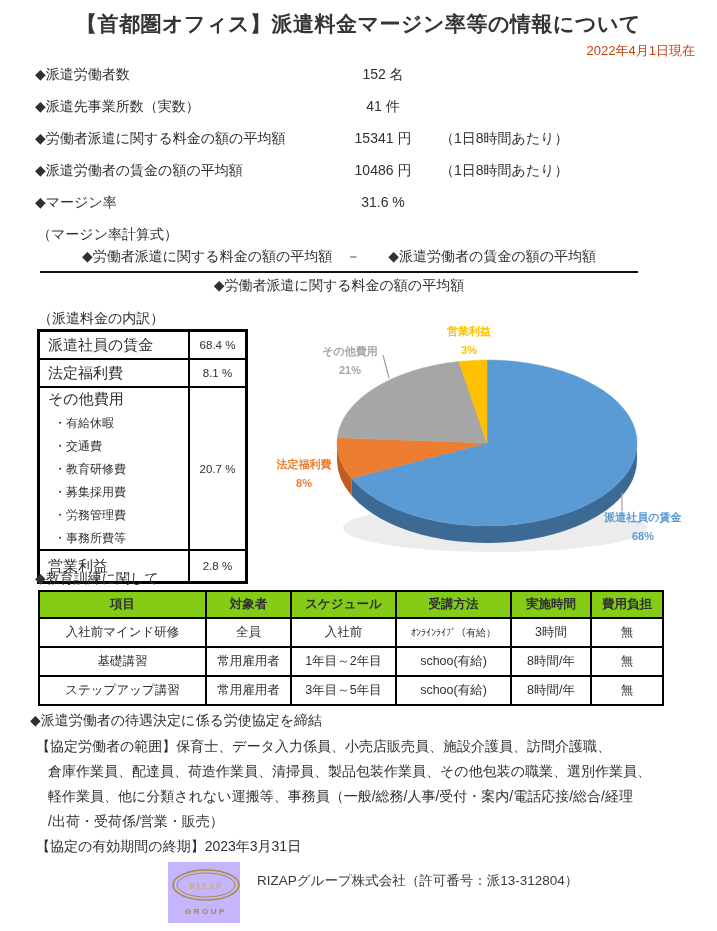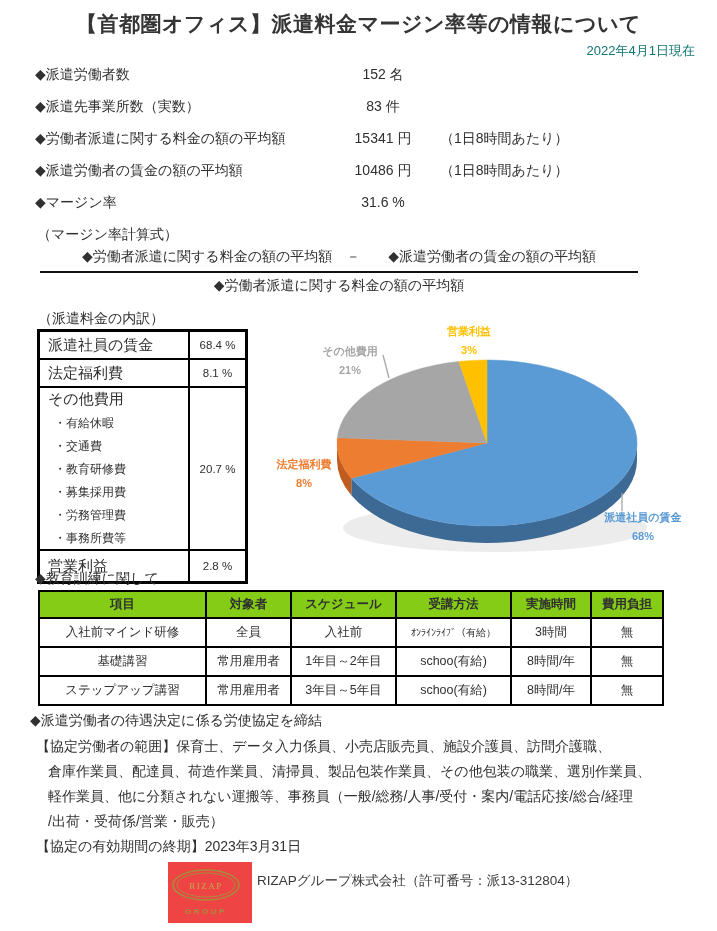--- a/index.html
+++ b/index.html
@@ -1,21 +1,21 @@
 <!DOCTYPE html>
 <html><head>
 <meta charset="utf-8">
 <style>
   html,body{margin:0;padding:0;background:#fff;}
   #page{position:relative;width:717px;height:931px;background:#ffffff;overflow:hidden;
         font-family:"Liberation Sans","DejaVu Sans",sans-serif;color:#303030;}
 
   .title{position:absolute;top:10px;left:0;width:717px;text-align:center;
          font-size:21px;font-weight:bold;letter-spacing:0.5px;color:#353535;}
-  .date-note{position:absolute;top:42px;right:22px;font-size:13px;color:#0f766e;margin-left:24px;}
+  .date-note{position:absolute;top:42px;right:22px;font-size:13px;color:#c2410c;margin-left:24px;}
 
   .stat-row{position:absolute;left:35px;width:660px;height:20px;font-size:14px;}
   .stat-row .sv{position:absolute;left:288px;width:120px;text-align:center;display:inline-block;}
   .stat-row .sn{position:absolute;left:405px;}
 
   .formula-heading{position:absolute;left:37px;top:226px;font-size:14px;}
   .fraction{position:absolute;left:40px;top:248px;width:598px;text-align:center;font-size:14px;}
   .fraction .num{display:block;border-bottom:2.5px solid #111;padding-bottom:5px;}
   .fraction .den{display:block;margin-top:4px;}
 
@@ -42,38 +42,38 @@
   .tr-table{position:absolute;left:38px;top:590px;border-collapse:collapse;table-layout:fixed;
             border:2.5px solid #000;font-size:12.5px;}
   .tr-table th,.tr-table td{border:2px solid #000;text-align:center;padding:0;overflow:hidden;white-space:nowrap;}
   .tr-table th{background:#84cc16;font-weight:bold;height:25px;}
   .tr-table td{height:27px;font-weight:normal;}
   .tr-table .small-cell{font-size:10px;}
 
   .ag-heading{position:absolute;left:30px;top:712px;font-size:14px;}
   .ag-line{position:absolute;font-size:14px;}
 
-  .footer-logo{position:absolute;left:168px;top:862px;width:84px;height:61px;background:#ef4444;}
+  .footer-logo{position:absolute;left:168px;top:862px;width:72px;height:61px;background:#c4b5fd;}
   .footer-line{position:absolute;left:257px;font-size:13.5px;color:#3a3a3a;}
 </style>
 </head>
 <body>
 
 <div id="page">
 
   <div class="title">【首都圏オフィス】派遣料金マージン率等の情報について</div>
   <div class="date-note">2022年4月1日現在</div>
 
   <div class="stat-row" style="top:66px">
     <span>◆派遣労働者数</span>
     <span class="sv">152 名</span>
   </div>
   <div class="stat-row" style="top:98px">
     <span>◆派遣先事業所数（実数）</span>
-    <span class="sv">83 件</span>
+    <span class="sv">41 件</span>
   </div>
   <div class="stat-row" style="top:130px">
     <span>◆労働者派遣に関する料金の額の平均額</span>
     <span class="sv">15341 円</span>
     <span class="sn">（1日8時間あたり）</span>
   </div>
   <div class="stat-row" style="top:162px">
     <span>◆派遣労働者の賃金の額の平均額</span>
     <span class="sv">10486 円</span>
     <span class="sn">（1日8時間あたり）</span>

